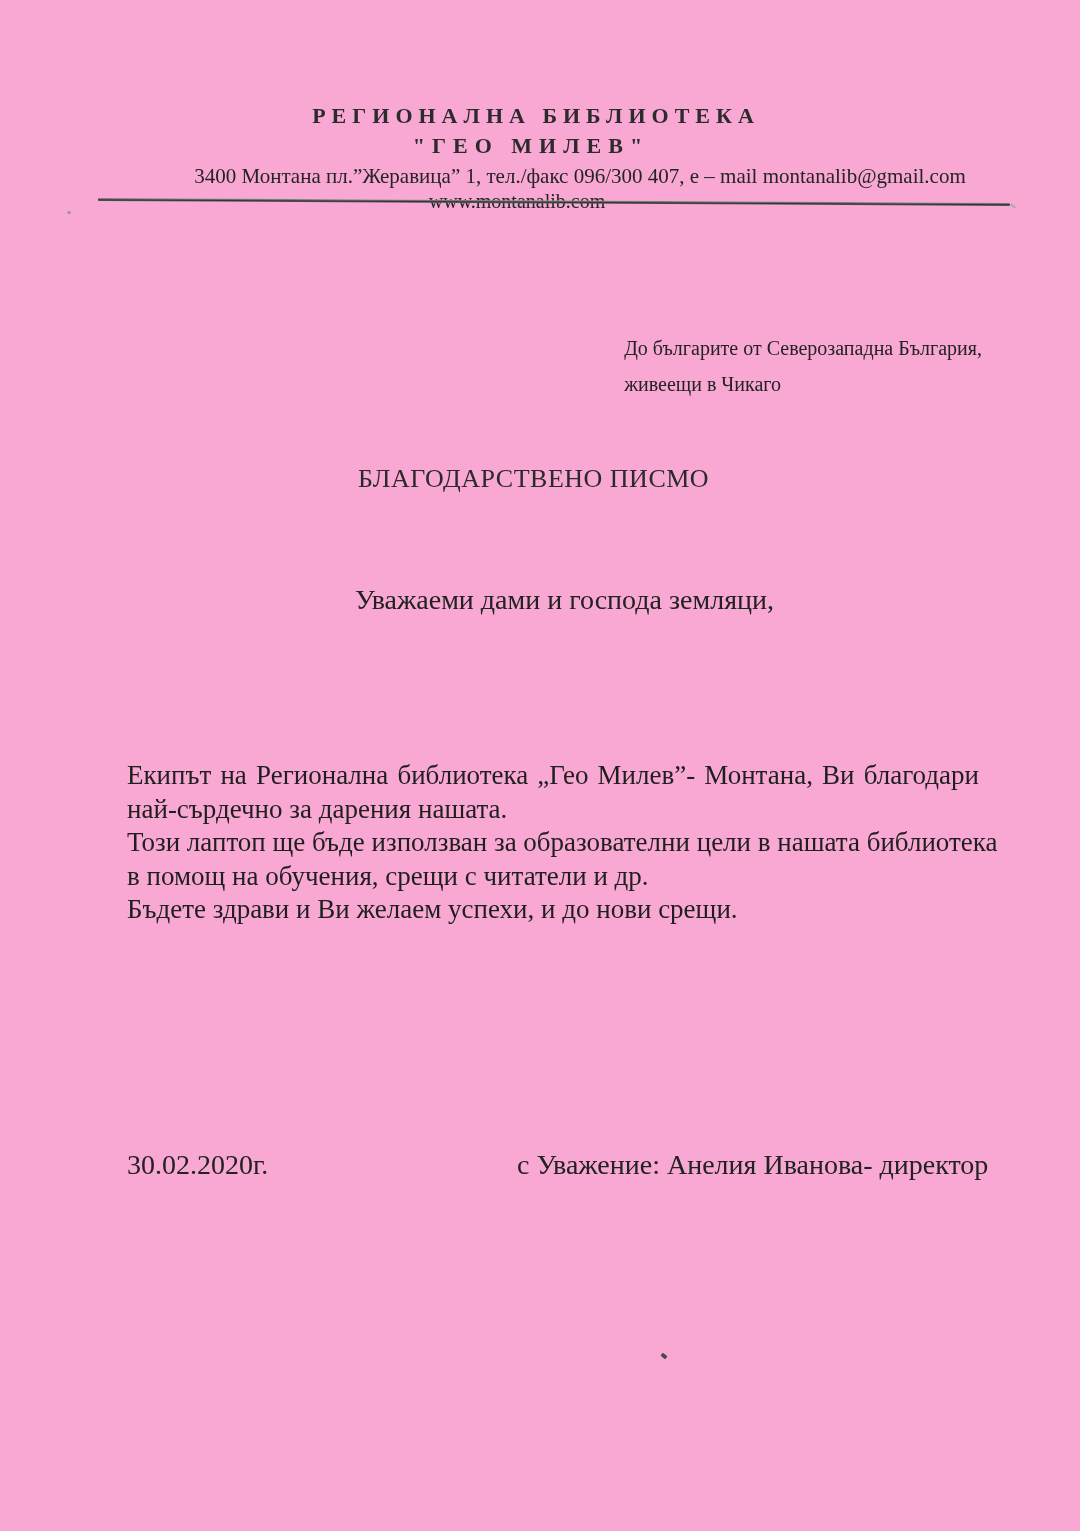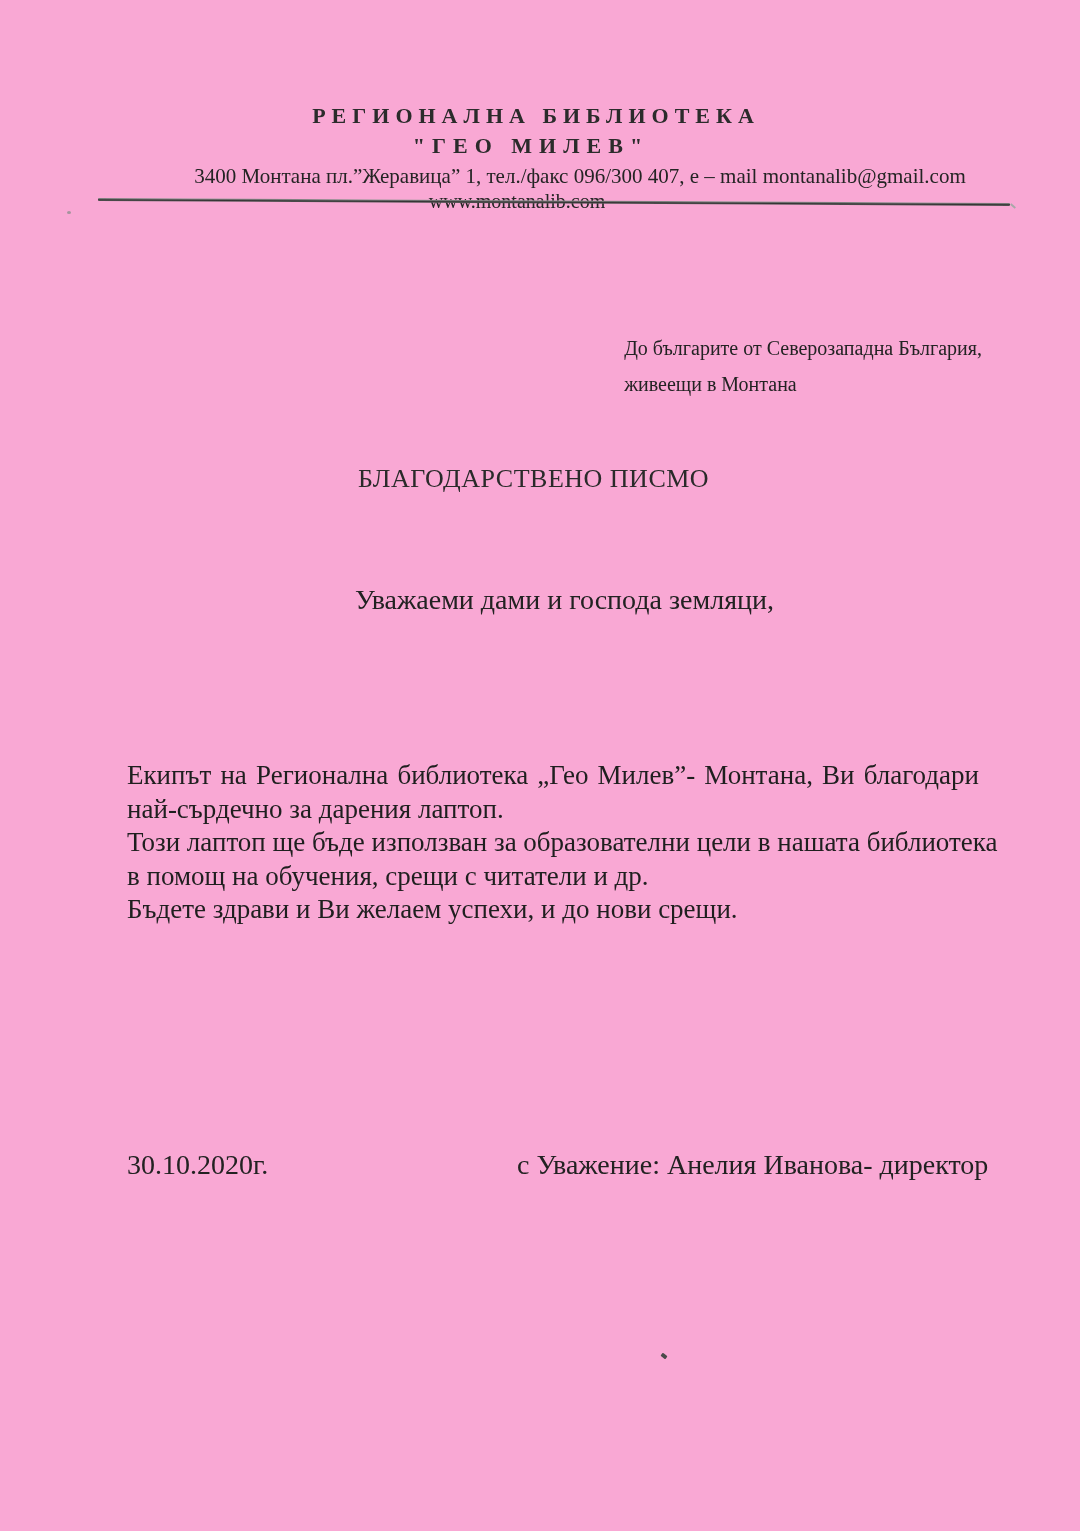--- a/index.html
+++ b/index.html
@@ -147,35 +147,35 @@
     <div class="site">www.montanalib.com</div>
   </header>
 
   <div class="rule"></div>
 
   <div class="speck speck-a"></div>
   <div class="speck speck-c"></div>
 
   <div class="recipient">
     <div>До българите от Северозападна България,</div>
-    <div>живеещи в Монтана</div>
+    <div>живеещи в Чикаго</div>
   </div>
 
   <div class="title">БЛАГОДАРСТВЕНО ПИСМО</div>
 
   <div class="salutation">Уважаеми дами и господа земляци,</div>
 
   <div class="letter-body">
     <div class="bline just">Екипът на Регионална библиотека „Гео Милев”- Монтана, Ви благодари</div>
-    <div class="bline">най-сърдечно за дарения лаптоп.</div>
+    <div class="bline">най-сърдечно за дарения нашата.</div>
     <div class="bline just">Този лаптоп ще бъде използван за образователни цели в нашата библиотека</div>
     <div class="bline">в помощ на обучения, срещи с читатели и др.</div>
     <div class="bline">Бъдете здрави и Ви желаем успехи, и до нови срещи.</div>
   </div>
 
   <div class="footer">
-    <span class="date">30.10.2020г.</span>
+    <span class="date">30.02.2020г.</span>
     <span class="sig">с Уважение: Анелия Иванова- директор</span>
   </div>
 
   <div class="speck speck-b"></div>
 
 </div>
 
 </body></html>

